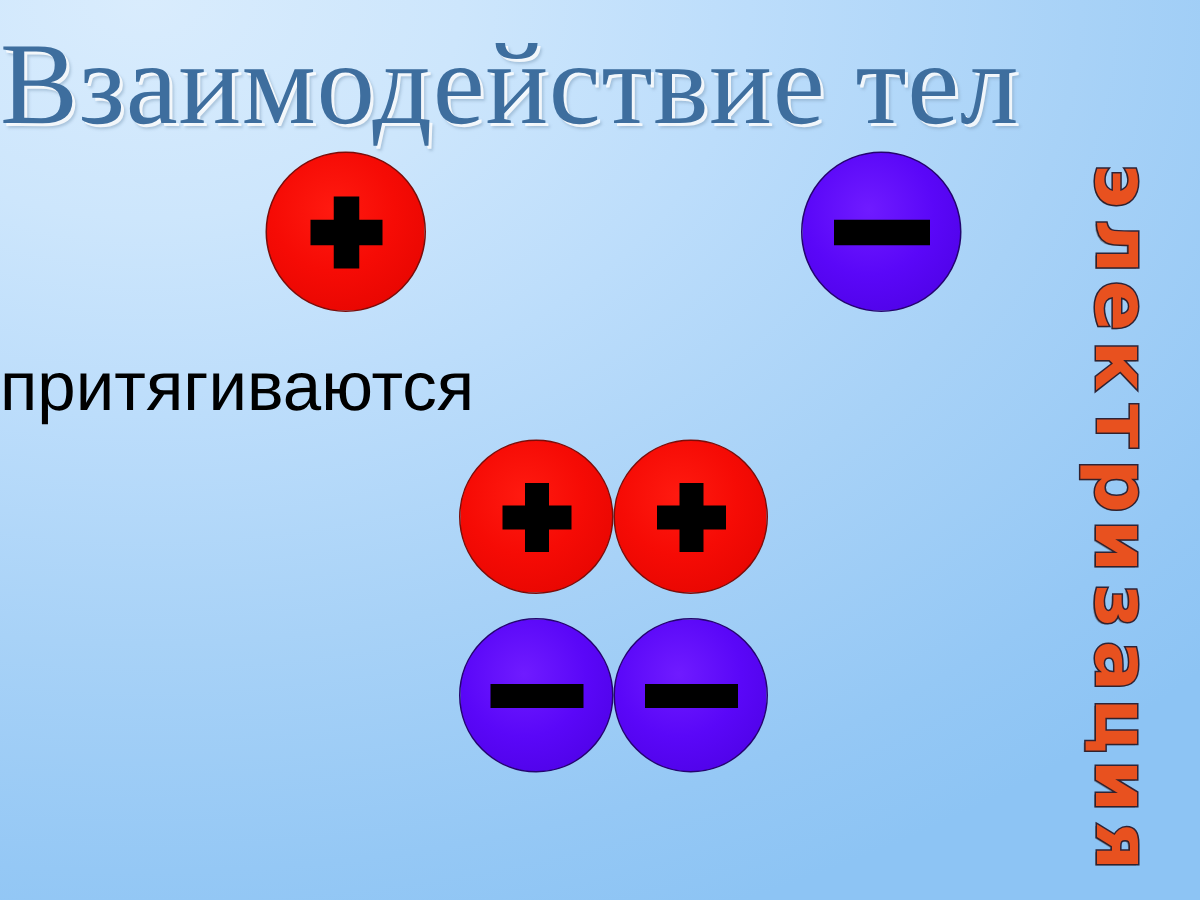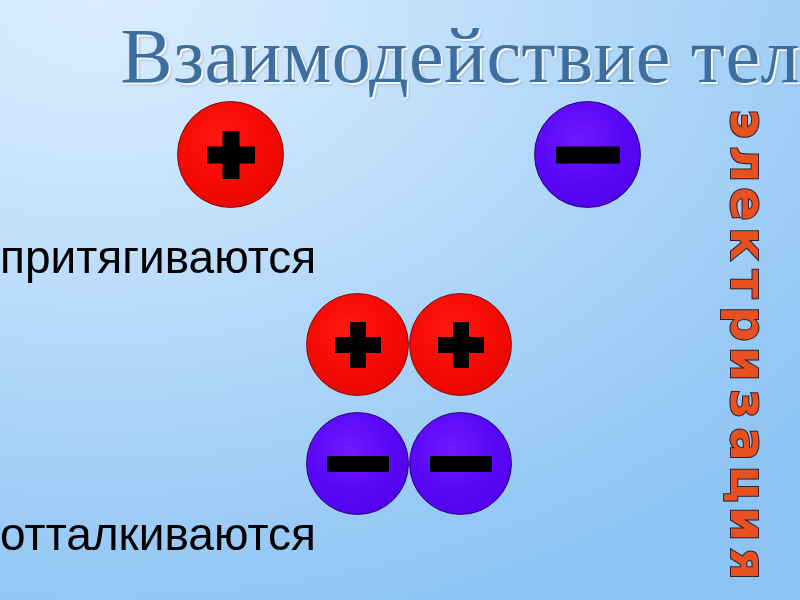--- a/index.html
+++ b/index.html
@@ -27,21 +27,21 @@
         #95c8f5 88%,
         #8dc4f4 100%);
   }
 
   
   .title {
     position: absolute;
     left: 0;
     top: 8px;
     width: 800px;
-    text-align: right;
+    text-align: left;
     font-family: "Liberation Serif", "DejaVu Serif", serif;
     font-size: 78px;
     line-height: 96px;
     letter-spacing: 0.5px;
     color: #3e6e9e;
     text-shadow:
        2px 2px 0 rgba(255,255,255,0.85),
        3px 3px 2px rgba(120,150,180,0.45);
     white-space: nowrap;
     user-select: none;
@@ -177,21 +177,20 @@
 
   <div class="pair">
     <div class="charge minus" style="left:306px; top:412px; width:103px; height:103px;">
       <span class="sign-minus"></span>
     </div>
     <div class="charge minus" style="left:409px; top:412px; width:103px; height:103px;">
       <span class="sign-minus"></span>
     </div>
   </div>
 
-  <div class="caption" style="top:509px;">отталкиваются</div>
 
   <div class="vertical-word">
     <span class="vletter">э</span>
     <span class="vletter">л</span>
     <span class="vletter">е</span>
     <span class="vletter">к</span>
     <span class="vletter">т</span>
     <span class="vletter">р</span>
     <span class="vletter">и</span>
     <span class="vletter">з</span>

